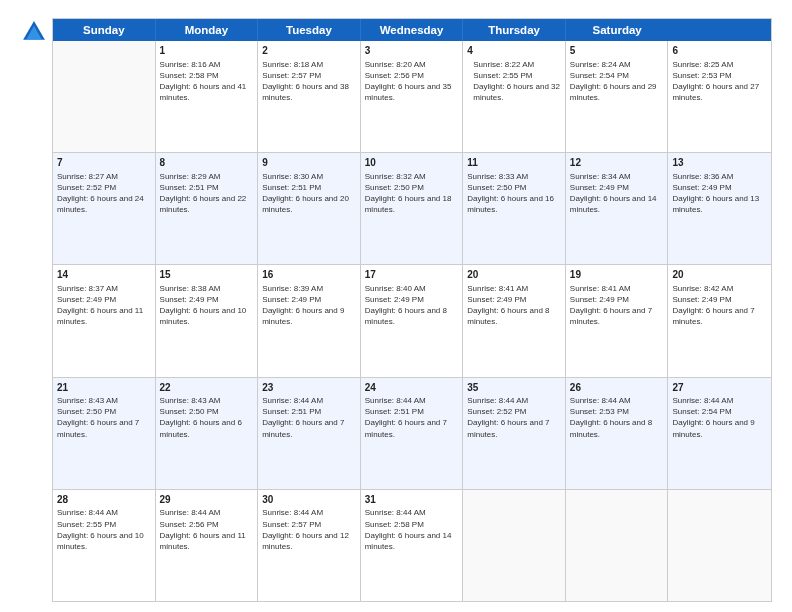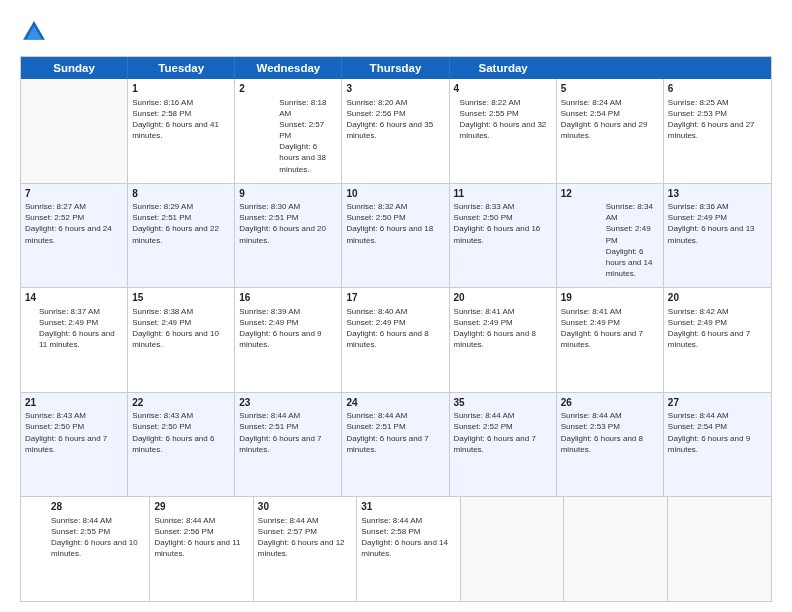--- a/index.html
+++ b/index.html
@@ -8,21 +8,21 @@
       height: 612px;
       font-family: Arial, sans-serif;
       background: #fff;
       overflow: hidden;
     }
     .page {
       width: 792px;
       height: 612px;
       padding: 18px 20px 10px 20px;
       display: flex;
-      flex-direction: column;
+      flex-direction: row;
     }
     .header {
       display: flex;
       justify-content: space-between;
       align-items: flex-start;
       margin-bottom: 10px;
     }
     .logo {
       display: flex;
       align-items: center;
@@ -78,21 +78,21 @@
       flex: 1;
       display: flex;
       flex-direction: column;
     }
     .cal-week {
       display: grid;
       grid-template-columns: repeat(7, 1fr);
       flex: 1;
       border-bottom: 1px solid #ccc;
     }
-    .cal-week:last-child { border-bottom: none; margin-left: 26px; }
+    .cal-week:last-child { border-bottom: none; }
     .cal-cell {
       border-right: 1px solid #ccc;
       padding: 3px 4px;
       font-size: 8.5px;
       color: #333;
       line-height: 1.35;
       vertical-align: top;
       min-height: 0;
     }
     .cal-cell:last-child { border-right: none; }
@@ -129,37 +129,38 @@
     </div>
     <div class="title-block">
       <div class="title-month"></div>
       <div class="title-location"></div>
     </div>
   </div>
 
   <div class="calendar">
     <div class="cal-header-row">
     <div class="cal-header-cell">Sunday</div>
+        <div class="cal-header-cell">Monday</div>
         <div class="cal-header-cell">Tuesday</div>
         <div class="cal-header-cell">Wednesday</div>
         <div class="cal-header-cell">Thursday</div>
         <div class="cal-header-cell">Saturday</div>
       </div>
     <div class="cal-body">
     <div class="cal-week">
           <div class="cal-cell empty"></div>
           <div class="cal-cell">
             <div class="cal-day-num">1</div>
             <div class="cal-cell-text" style="white-space: pre-line;">Sunrise: 8:16 AM
 Sunset: 2:58 PM
 Daylight: 6 hours and 41 minutes.</div>
           </div>
           <div class="cal-cell">
             <div class="cal-day-num">2</div>
-            <div class="cal-cell-text" style="white-space: pre-line; margin-left: 40px;">Sunrise: 8:18 AM
+            <div class="cal-cell-text" style="white-space: pre-line;">Sunrise: 8:18 AM
 Sunset: 2:57 PM
 Daylight: 6 hours and 38 minutes.</div>
           </div>
           <div class="cal-cell">
             <div class="cal-day-num">3</div>
             <div class="cal-cell-text" style="white-space: pre-line;">Sunrise: 8:20 AM
 Sunset: 2:56 PM
 Daylight: 6 hours and 35 minutes.</div>
           </div>
           <div class="cal-cell">
@@ -207,35 +208,35 @@
 Daylight: 6 hours and 18 minutes.</div>
           </div>
           <div class="cal-cell">
             <div class="cal-day-num">11</div>
             <div class="cal-cell-text" style="white-space: pre-line;">Sunrise: 8:33 AM
 Sunset: 2:50 PM
 Daylight: 6 hours and 16 minutes.</div>
           </div>
           <div class="cal-cell">
             <div class="cal-day-num">12</div>
-            <div class="cal-cell-text" style="white-space: pre-line; margin-left: 45px;">Sunrise: 8:34 AM
+            <div class="cal-cell-text" style="white-space: pre-line;">Sunrise: 8:34 AM
 Sunset: 2:49 PM
 Daylight: 6 hours and 14 minutes.</div>
           </div>
           <div class="cal-cell">
             <div class="cal-day-num">13</div>
             <div class="cal-cell-text" style="white-space: pre-line;">Sunrise: 8:36 AM
 Sunset: 2:49 PM
 Daylight: 6 hours and 13 minutes.</div>
           </div>
         </div>
         <div class="cal-week">
           <div class="cal-cell">
             <div class="cal-day-num">14</div>
-            <div class="cal-cell-text" style="white-space: pre-line; margin-left: 14px;">Sunrise: 8:37 AM
+            <div class="cal-cell-text" style="white-space: pre-line;">Sunrise: 8:37 AM
 Sunset: 2:49 PM
 Daylight: 6 hours and 11 minutes.</div>
           </div>
           <div class="cal-cell">
             <div class="cal-day-num">15</div>
             <div class="cal-cell-text" style="white-space: pre-line;">Sunrise: 8:38 AM
 Sunset: 2:49 PM
 Daylight: 6 hours and 10 minutes.</div>
           </div>
           <div class="cal-cell">

